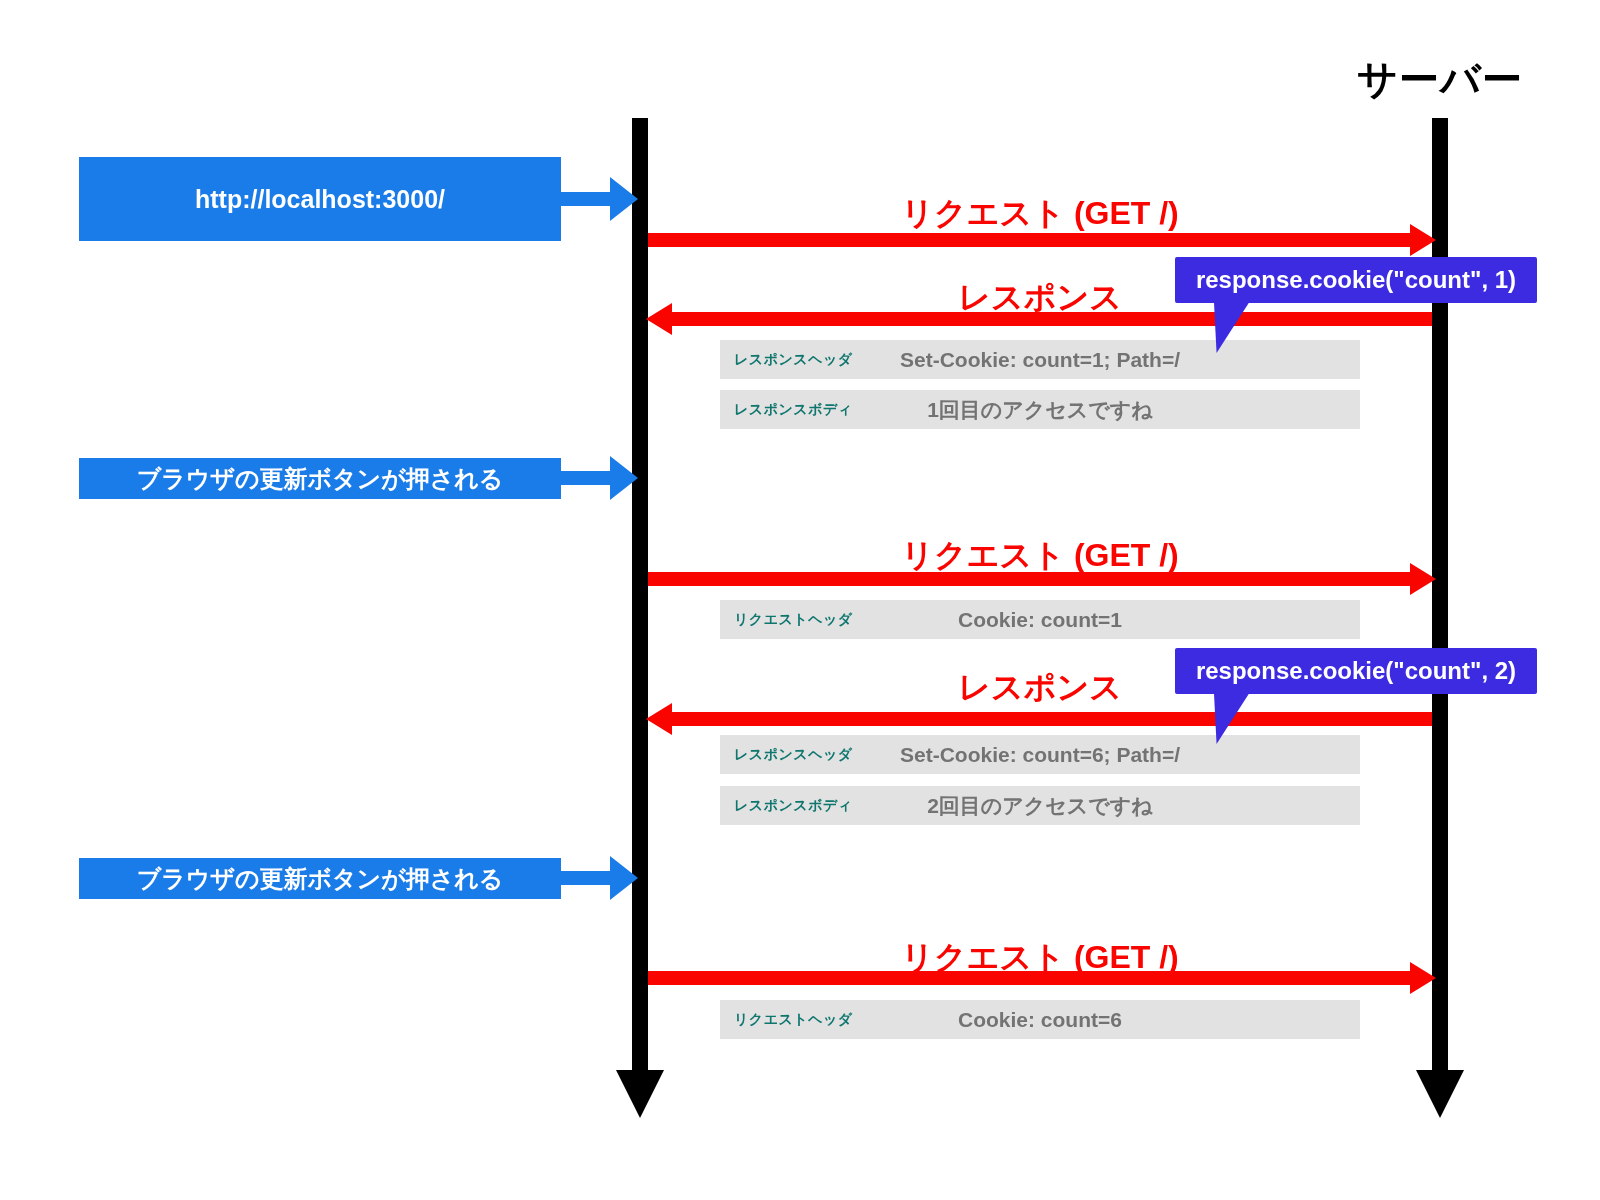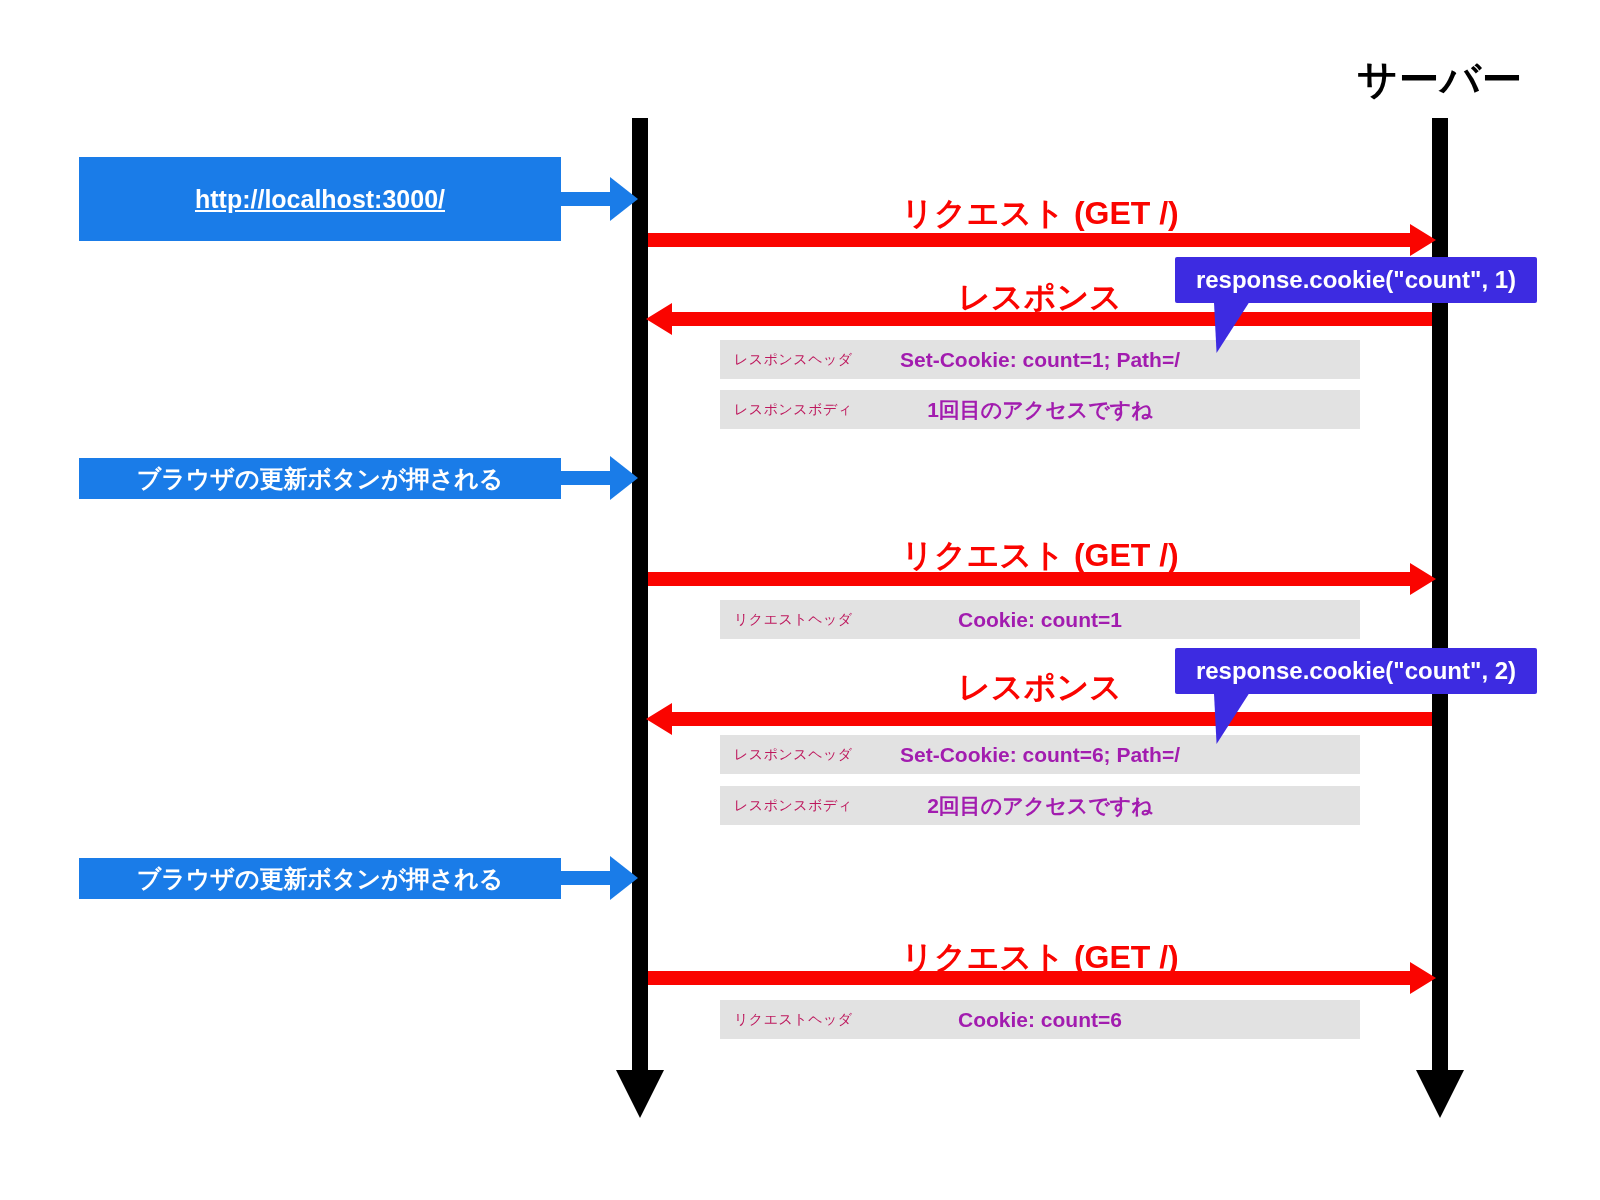--- a/index.html
+++ b/index.html
@@ -52,41 +52,41 @@
     color:#fff; font-weight:bold; font-size:24px; display:flex; align-items:center;
     justify-content:center; z-index:6; border-radius:2px;
   }
   .callout-tail {
     position:absolute; left:1206px; width:44px; height:52px; background:#3D2BE1;
     clip-path:polygon(18% 0, 100% 0, 24% 100%); z-index:6;
   }
   .info-row { position:absolute; left:720px; width:640px; height:39px; background:#E2E2E2; }
   .info-label {
     position:absolute; left:14px; top:0; height:100%; display:flex; align-items:center;
-    font-size:14px; font-weight:normal; color:#be185d; letter-spacing:0.5px;
+    font-size:14px; font-weight:bold; color:#0f766e; letter-spacing:0.5px;
   }
   .info-value {
     position:absolute; left:0; top:0; width:100%; height:100%; display:flex;
-    align-items:center; justify-content:center; color:#a21caf; font-weight:bold;
+    align-items:center; justify-content:center; color:#737373; font-weight:bold;
     font-size:21px;
   }
 </style>
 </head>
 <body>
 
 <div class="canvas">
 
   <div class="actor-title" style="left:1190px;width:500px;">サーバー</div>
 
   <div class="lifeline" style="left:632px;"></div>
   <div class="lifeline-head" style="left:616px;"></div>
   <div class="lifeline" style="left:1432px;"></div>
   <div class="lifeline-head" style="left:1416px;"></div>
 
-  <div class="event-box tall" style="top:157px;height:84px;text-decoration:underline;">
+  <div class="event-box tall" style="top:157px;height:84px;">
     <div>
       <span>http://localhost:3000/</span><br>
     </div>
   </div>
   <div class="blue-shaft" style="top:192px;"></div>
   <div class="blue-head" style="top:177px;"></div>
 
   <div class="msg-label" style="top:192px;">リクエスト (GET /)</div>
   <div class="red-shaft to-right" style="top:233px;"></div>
   <div class="red-head-right" style="top:224px;"></div>

